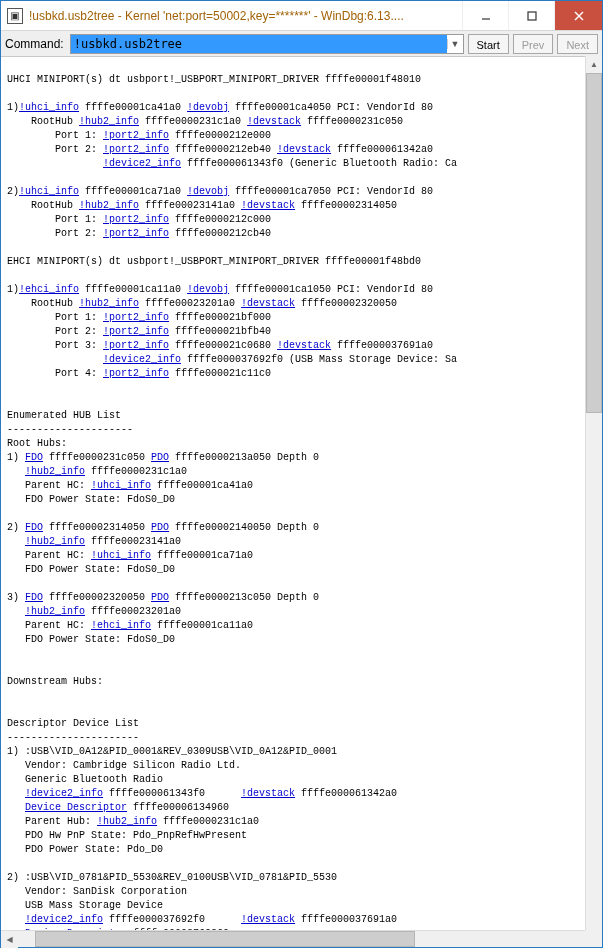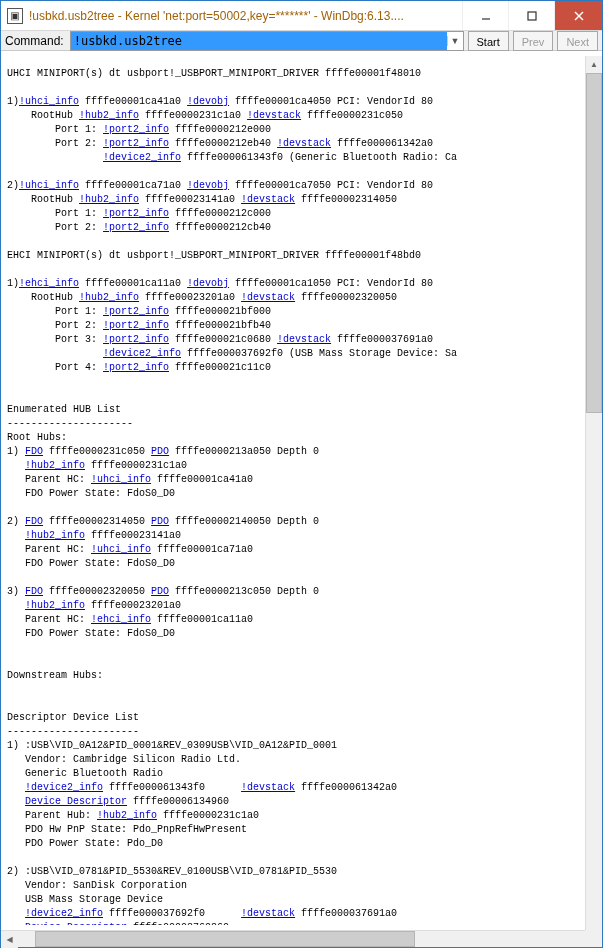--- a/index.html
+++ b/index.html
@@ -40,21 +40,21 @@
     display: flex;
     align-items: center;
     justify-content: center;
     font-size: 11px;
     color: #333;
     border-left: 1px solid #eee;
   }
   .win-btn.close { background: #c94f3f; color: #fff; width: 48px;}
   .win-btn svg { width:10px;height:10px; }
   .toolbar {
-    height: 20px;
+    height: 26px;
     background: #efefef;
     border-bottom: 1px solid #c9c9c9;
     display: flex;
     align-items: center;
     padding: 0 4px;
     gap: 4px;
     font-size: 12px;
   }
   .cmd-label { color:#000; padding-right:2px;}
   .cmd-input-wrap {

